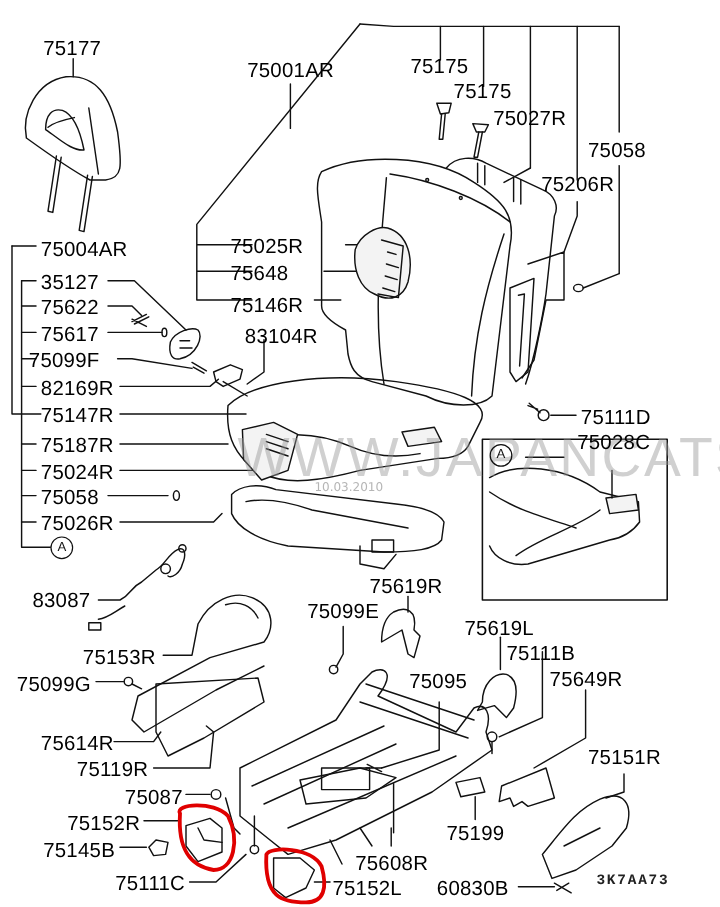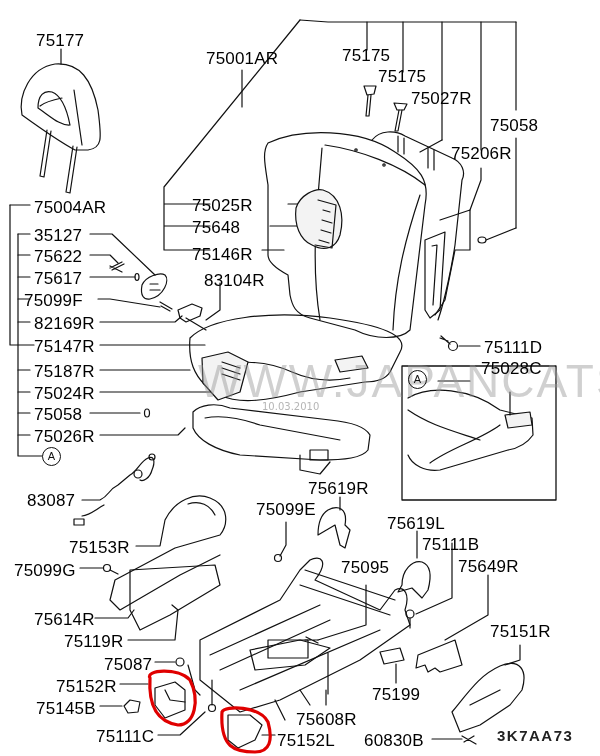--- a/index.html
+++ b/index.html
@@ -1,20 +1,20 @@
 <!DOCTYPE html>
 <html><head>
 <meta charset="utf-8">
 <style>
   html, body { margin: 0; padding: 0; background: #ffffff; }
   body { width: 600px; height: 756px; position: relative; overflow: hidden;
          font-family: "Liberation Sans", "DejaVu Sans", sans-serif; }
   #diagram { position: absolute; left: 0; top: 0; width: 600px; height: 756px; }
   .lbl { position: absolute; font-size: 17px; color: #000000; letter-spacing: 0.2px; white-space: nowrap; line-height: 1; }
-  .code { position: absolute; font-size: 15px; color: #222; letter-spacing: 1.5px; font-weight: bold; font-family: Liberation Sans, sans-serif; }
+  .code { position: absolute; font-size: 12px; color: #222; letter-spacing: 1.5px; font-weight: bold; font-family: Liberation Mono, monospace; }
   .wm { position: absolute; font-size: 46px; color: rgba(150,150,150,0.45); letter-spacing: 2px; white-space: nowrap; font-family: "Liberation Sans", sans-serif; }
   .date { position: absolute; font-size: 10px; color: rgba(150,150,150,0.7); font-family: "DejaVu Sans", sans-serif; }
   .circ { position: absolute; width: 17px; height: 17px; border: 1.3px solid #111; border-radius: 50%;
           font-size: 11px; text-align: center; line-height: 17px; color: #111; }
   svg { position: absolute; left: 0; top: 0; }
 </style>
 </head>
 <body>
 
 <div id="diagram">

